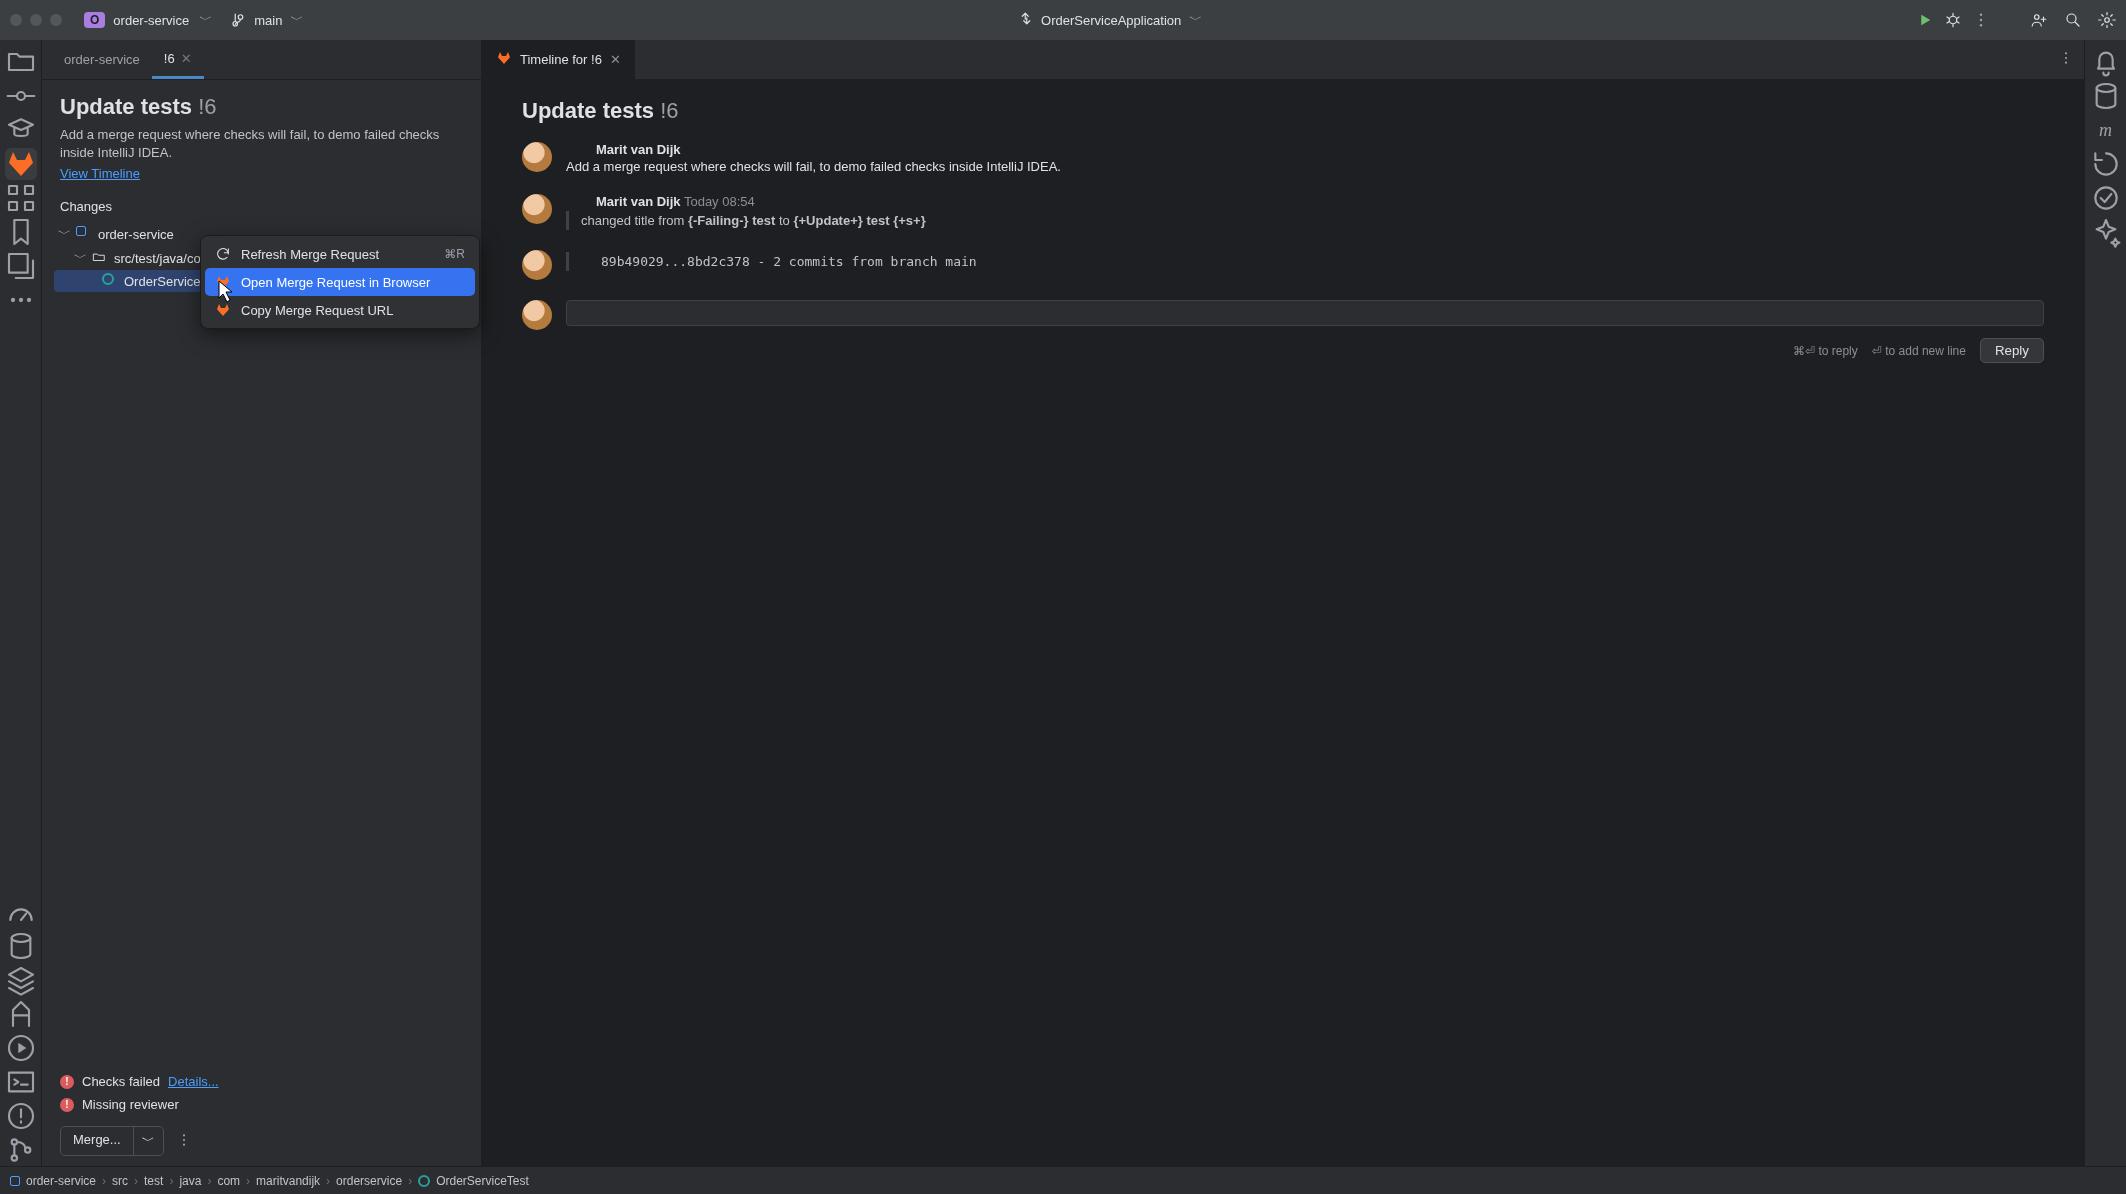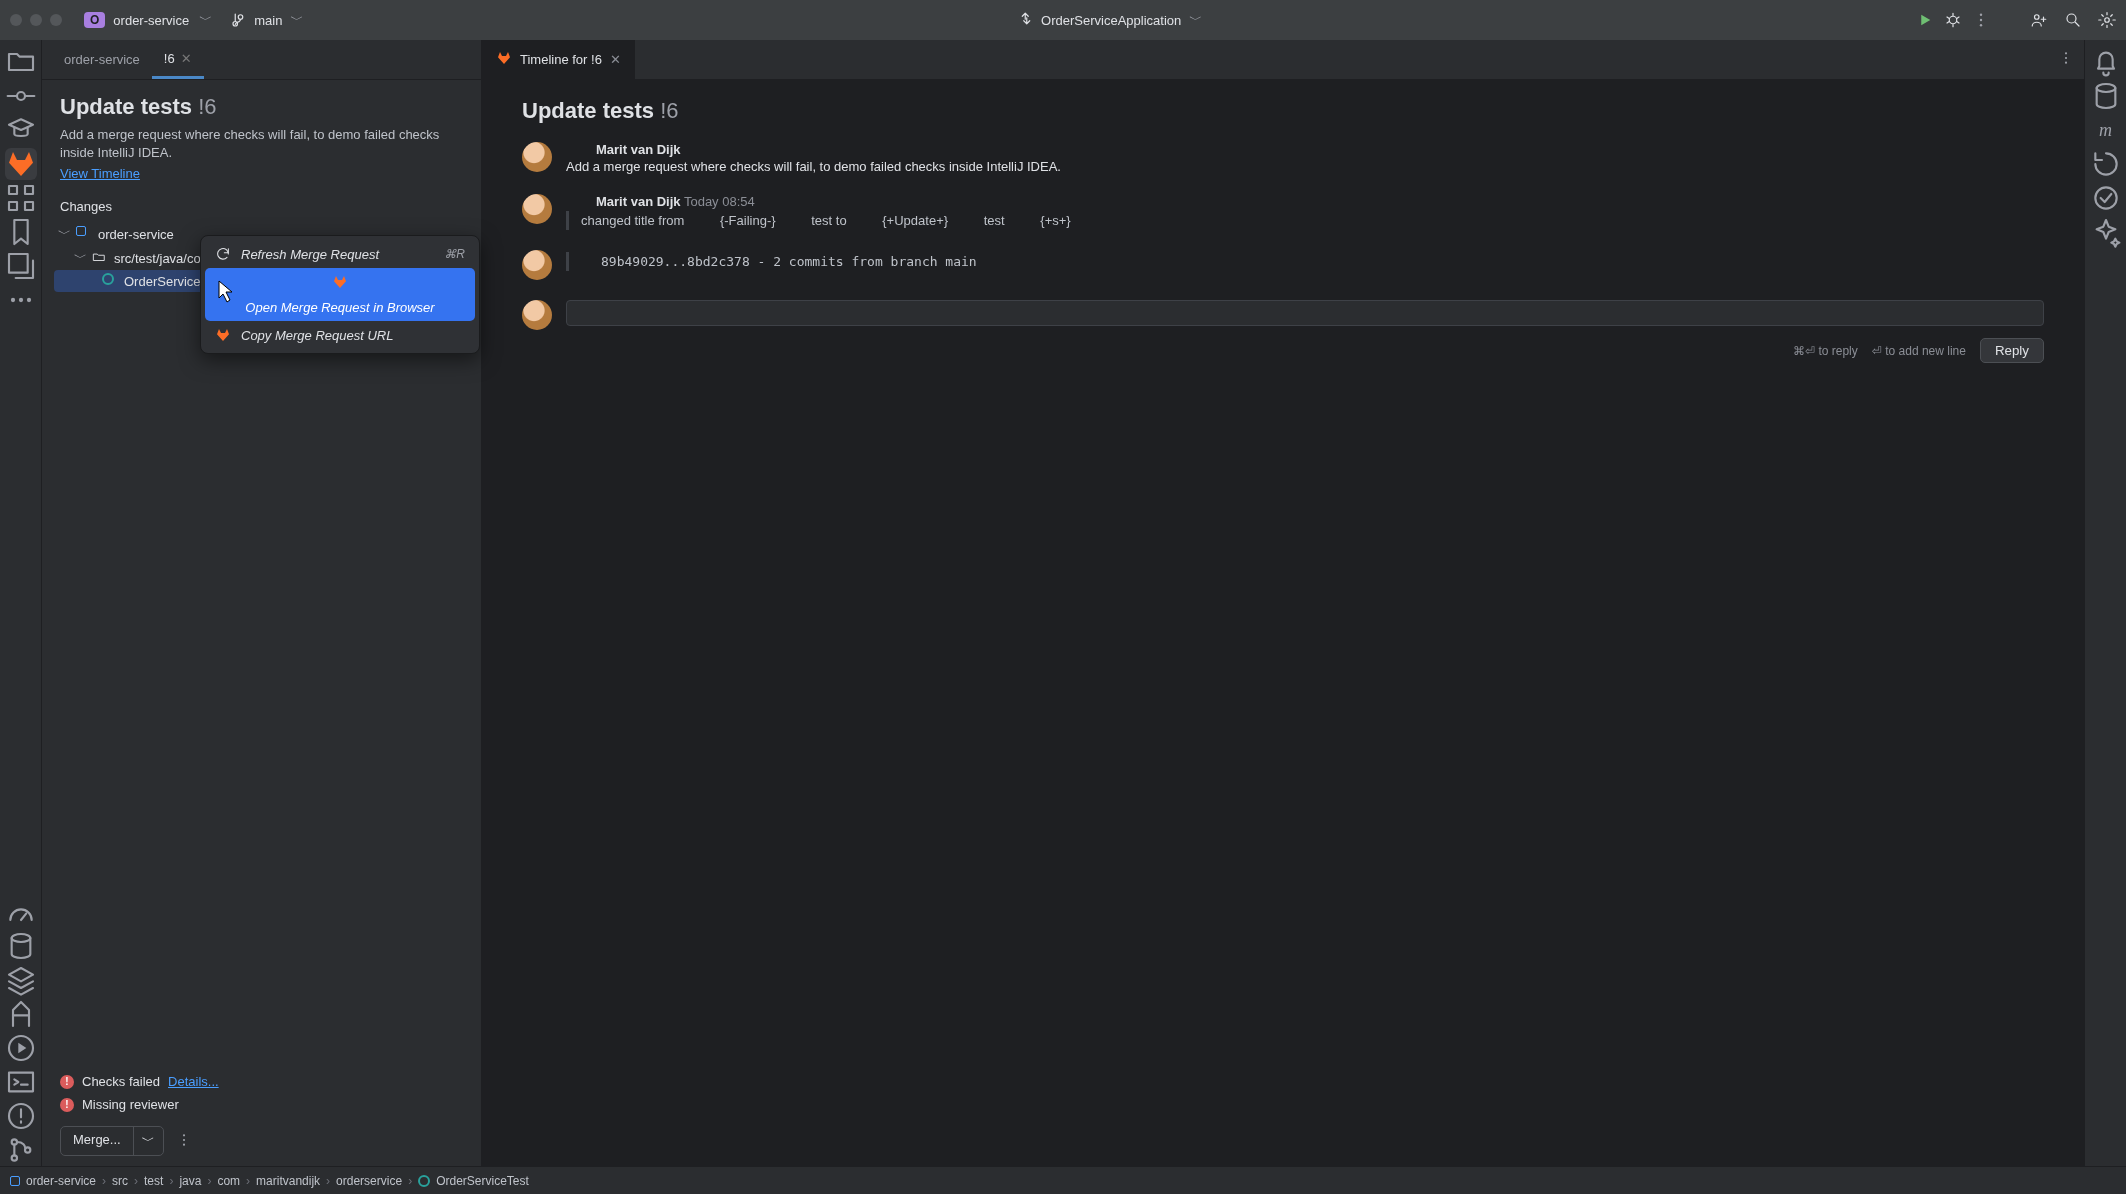--- a/index.html
+++ b/index.html
@@ -130,24 +130,24 @@
     border: 1px solid #1a1b1d;
     border-radius: 8px;
     box-shadow: 0 6px 20px rgba(0,0,0,.5);
     padding: 4px;
     z-index: 50;
     font-size: 13px;
     min-width: 280px;
   }
   .ctx-item {
     display: flex; align-items: center; gap: 10px;
-    padding: 6px 10px; border-radius: 5px; font-style: italic;
+    padding: 6px 10px; border-radius: 5px;
   }
   .ctx-item .sc { margin-left: auto; color: #9da0a8; font-size: 12px; }
-  .ctx-item.hover { background: #3573f0; color: #fff; flex-direction: column; }
+  .ctx-item.hover { background: #3573f0; color: #fff; }
   .ctx-icon { width: 16px; height: 16px; display: inline-flex; }
 
   
   .cursor-arrow {
     position: absolute;
     z-index: 60;
     pointer-events: none;
   }
 
   
@@ -177,21 +177,21 @@
     width: 30px; height: 30px; border-radius: 50%;
     background: radial-gradient(circle at 40% 35%, #f2c9a5 0 38%, #b57b3e 42% 100%);
     flex: 0 0 30px;
   }
   .evt-body { flex: 1; }
   .evt-head { margin-bottom: 2px; padding-left: 30px; }
   .evt-head .author { font-weight: 600; }
   .evt-head .ts { color: #8b8e96; }
   .evt-line { color: #bfc3ca; padding: 2px 0 2px 12px; border-left: 3px solid #3e4147; margin-top: 2px; }
   .mono { font-family: ui-monospace, Menlo, Consolas, monospace; padding-left: 32px; }
-  .bold { font-weight: 400; margin-left: 32px; }
+  .bold { font-weight: 700; }
 
   .reply-row { display: flex; gap: 14px; margin-top: 6px; }
   .reply-input {
     flex: 1; height: 26px;
     background: #2b2d30; border: 1px solid #3e4147; border-radius: 4px;
   }
   .reply-foot {
     display: flex; justify-content: flex-end; align-items: center;
     gap: 14px; margin-top: 8px; color: #8b8e96; font-size: 12px;
   }

